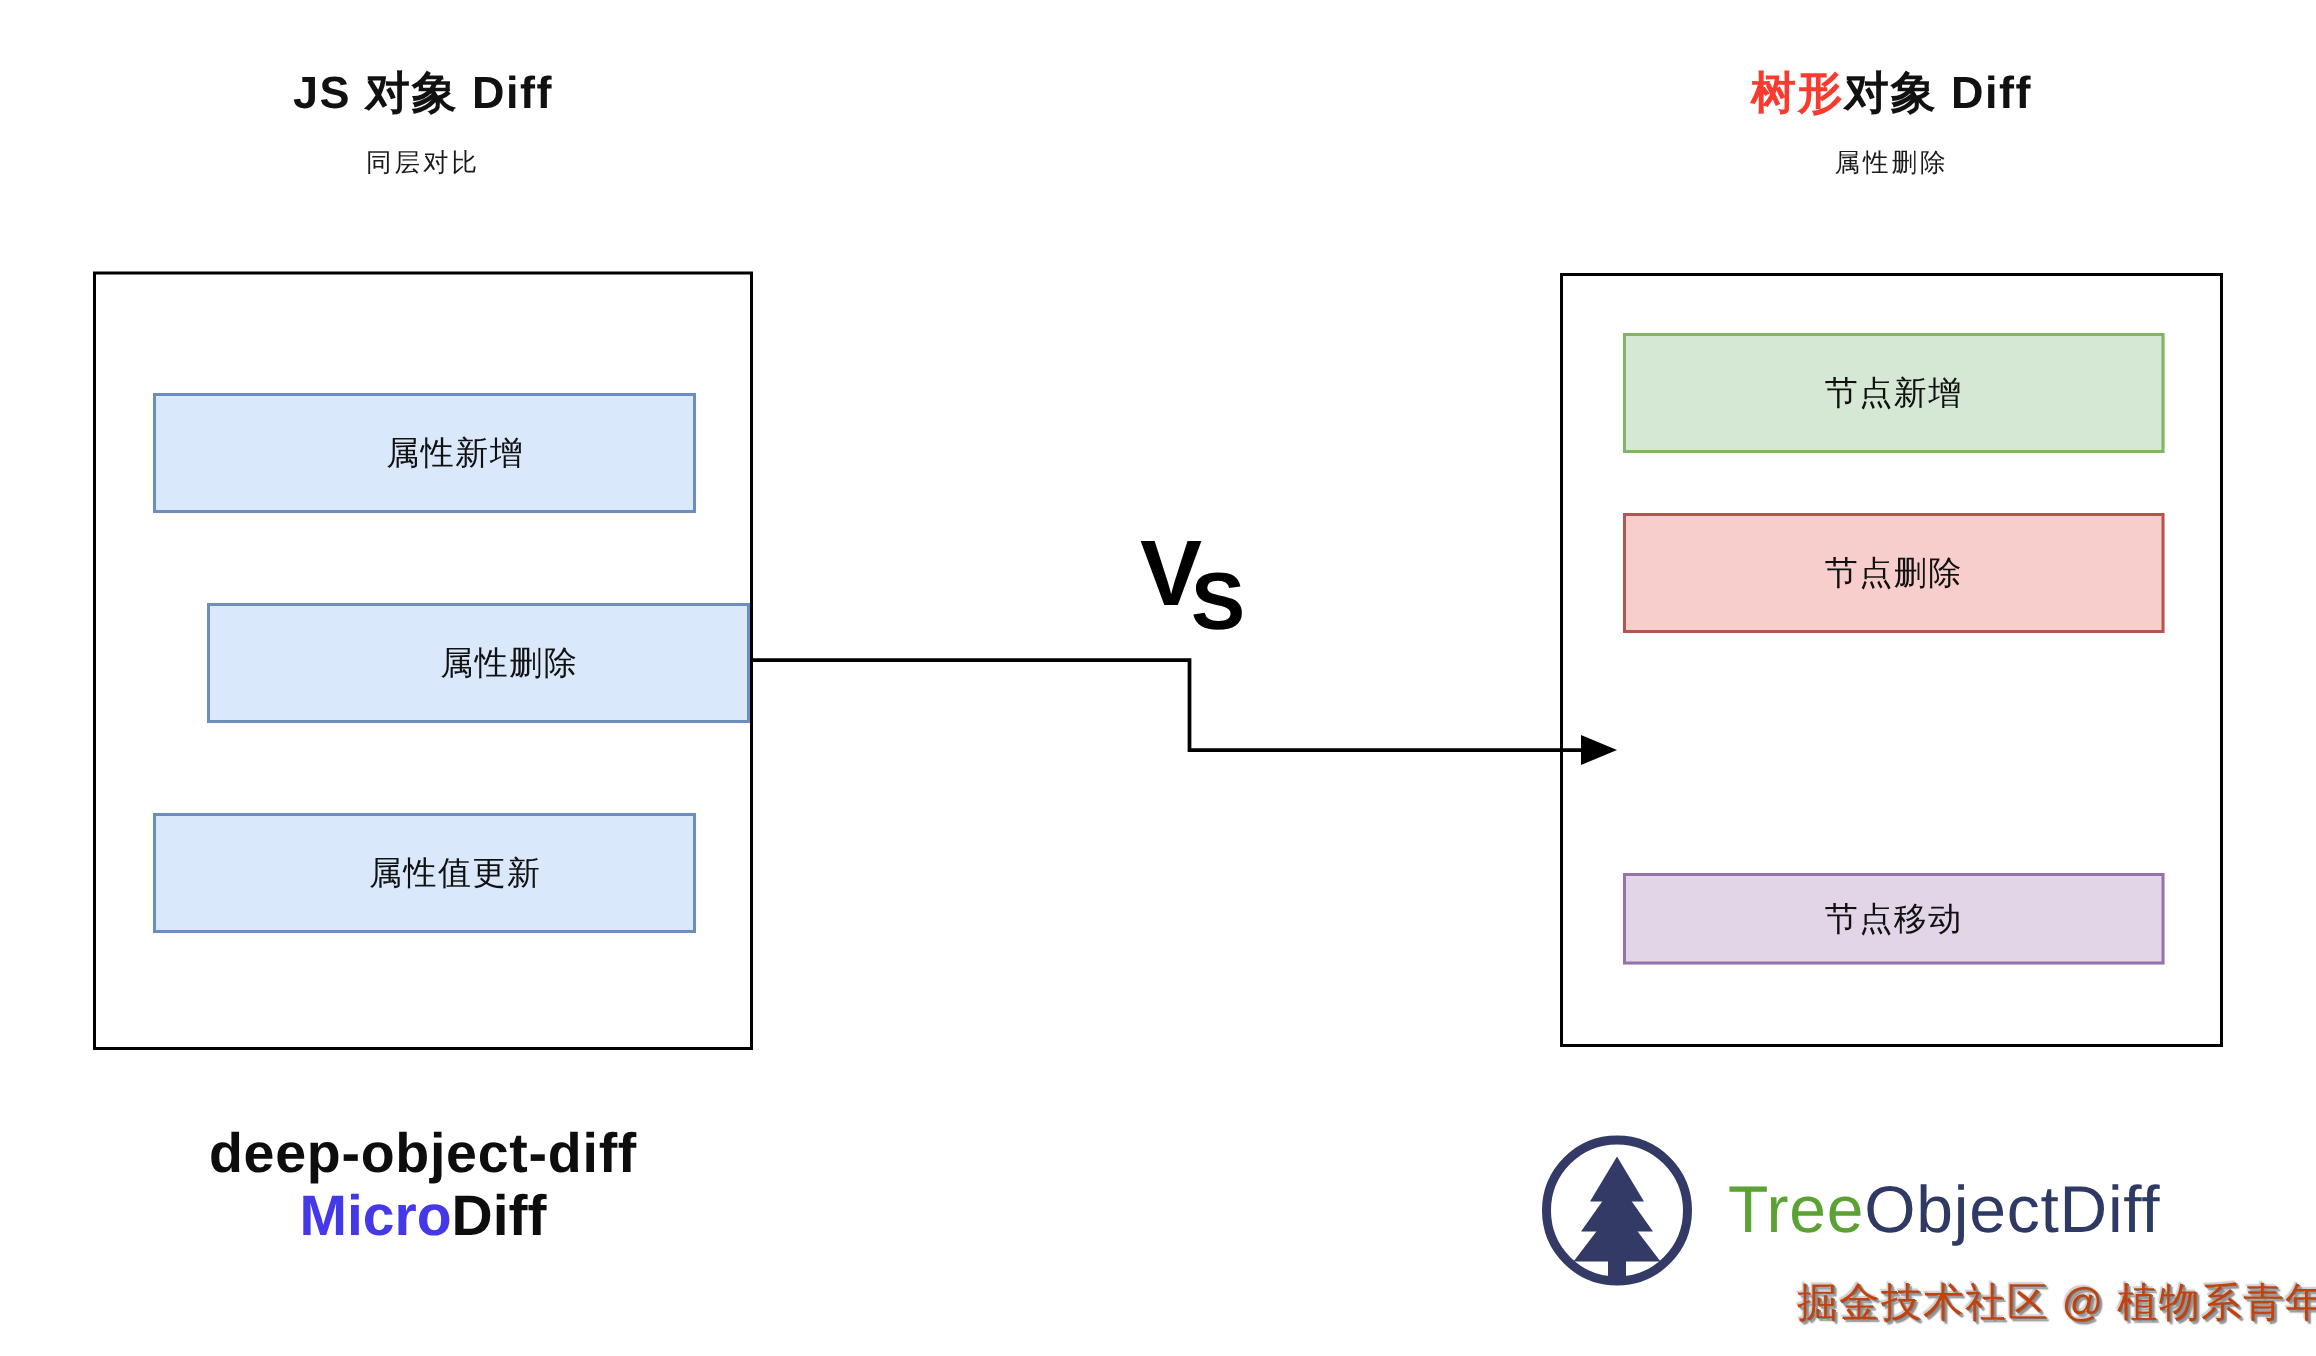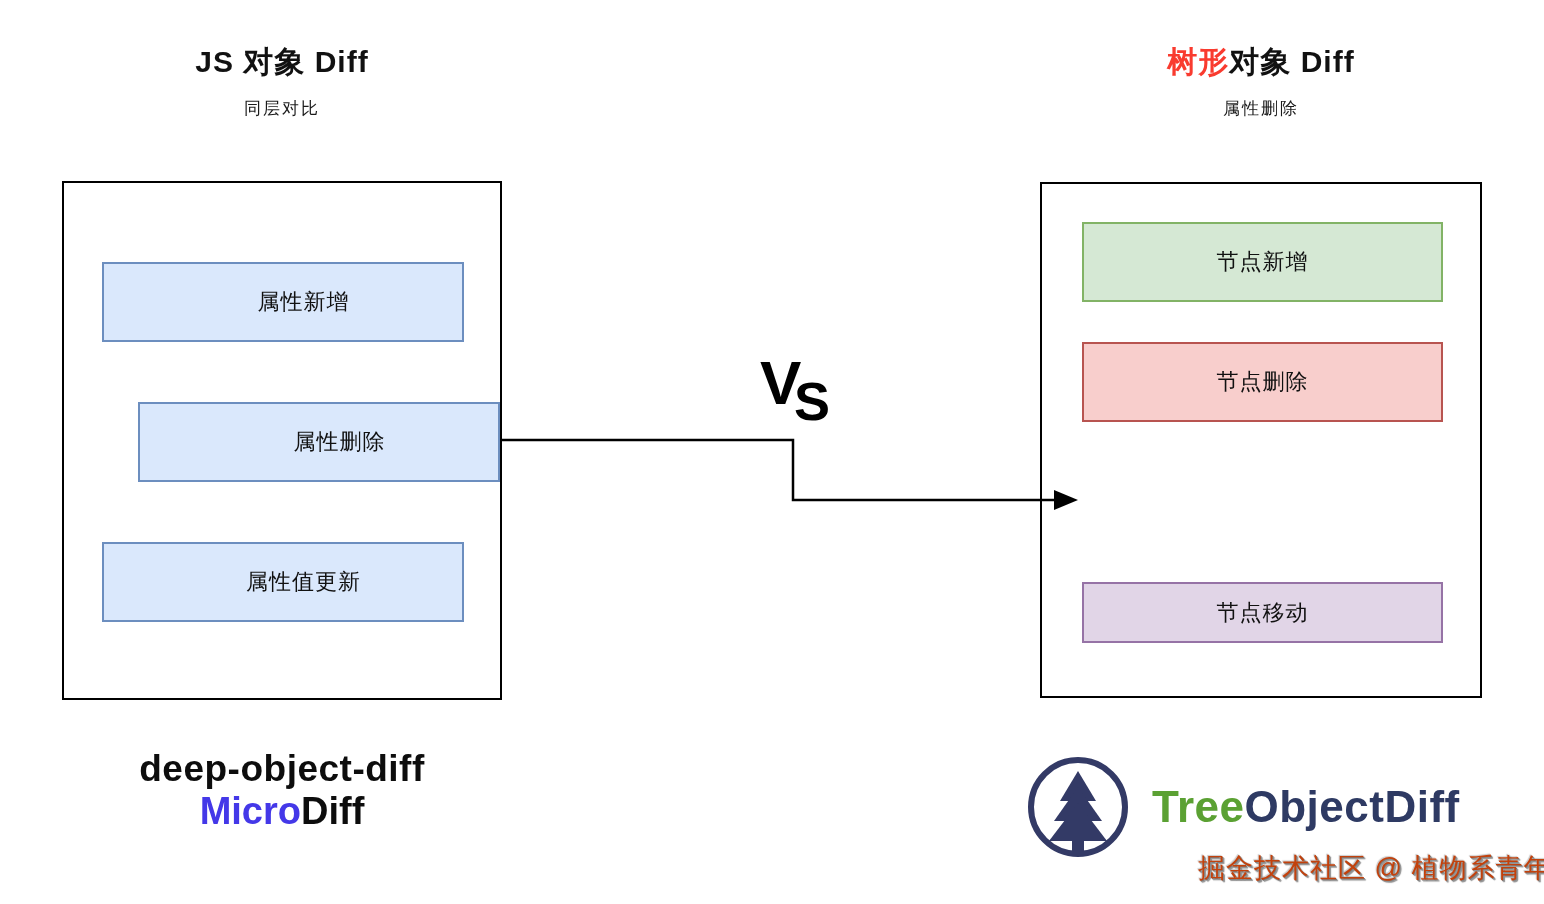--- a/index.html
+++ b/index.html
@@ -35,21 +35,21 @@
 
   
   .lib-block { position: absolute; left: 62px; top: 748px; width: 440px; text-align: center; }
   .lib-line1 { font-size: 37px; font-weight: bold; color: #0d0d0d; letter-spacing: 0.5px; }
   .lib-line2 { font-size: 38px; font-weight: bold; color: #0d0d0d; }
   .lib-line2 .micro { color: #4438e8; }
 
   
   .logo-wrap { position: absolute; left: 1026px; top: 755px; width: 470px; }
   .logo-row { display: flex; align-items: center; }
-  .logo-text { font-size: 44px; font-weight: bold; margin-left: 22px; letter-spacing: 0.5px; }
+  .logo-text { font-size: 44px; font-weight: normal; margin-left: 22px; letter-spacing: 0.5px; }
   .logo-text .t-green { color: #5ba133; }
   .logo-text .t-navy  { color: #2e3a63; }
 
   
   .watermark {
     position: absolute; top: 850px; left: 1198px; width: 322px;
     font-size: 27px; font-weight: normal; color: #c2410c; white-space: nowrap;
     text-shadow: 2px 2px 1px #8f8f8f, -1px -1px 1px #c9c9c9, 1px 1px 0 #777;
     letter-spacing: 1px;
     text-align: right;

